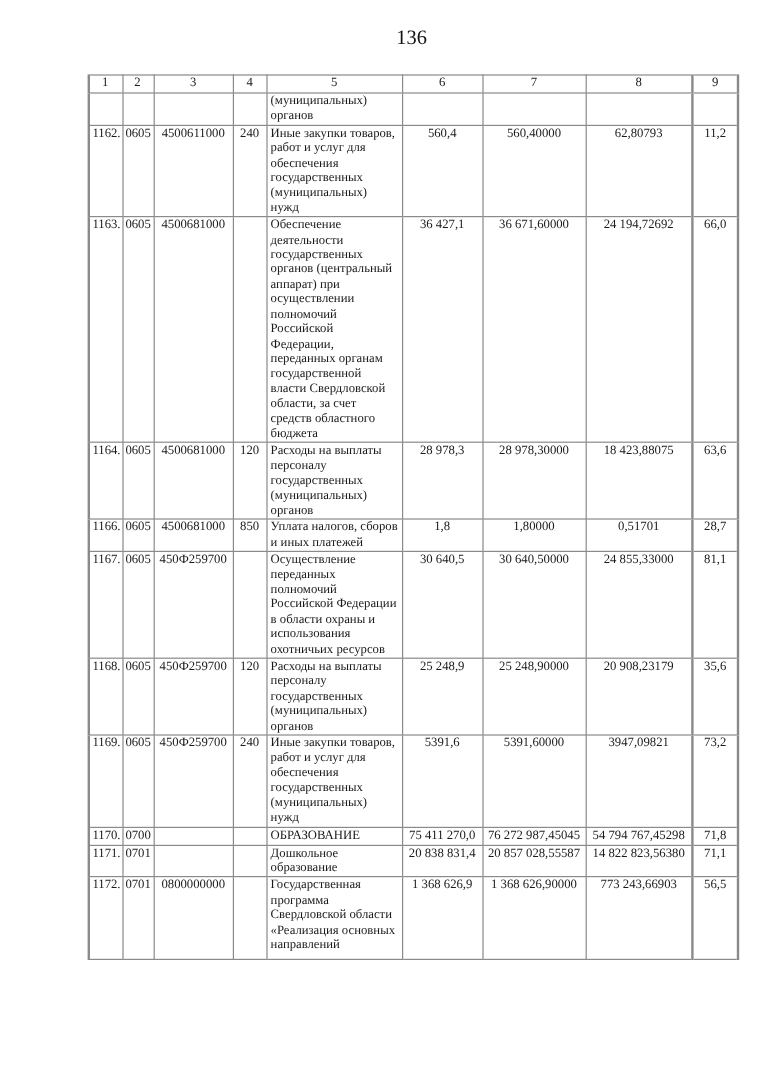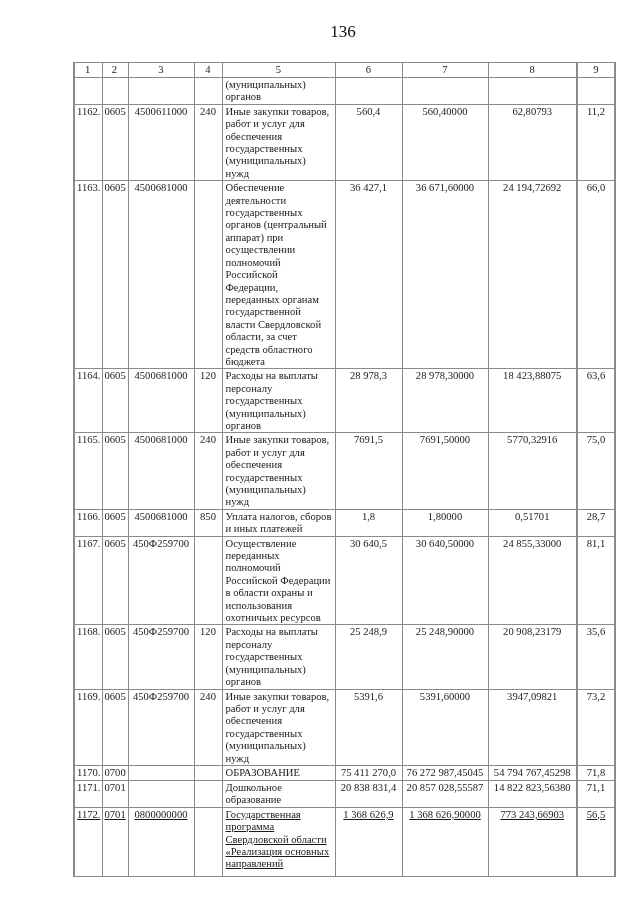--- a/index.html
+++ b/index.html
@@ -124,31 +124,20 @@
         <td class="c1">1164.</td>
         <td class="c2">0605</td>
         <td class="c3">4500681000</td>
         <td class="c4">120</td>
         <td class="c5">Расходы на выплаты персоналу государственных (муниципальных) органов</td>
         <td class="c6">28 978,3</td>
         <td class="c7">28 978,30000</td>
         <td class="c8">18 423,88075</td>
         <td class="c9">63,6</td>
       </tr>
-      <tr style="height: 60px;">
-        <td class="c1">1165.</td>
-        <td class="c2">0605</td>
-        <td class="c3">4500681000</td>
-        <td class="c4">240</td>
-        <td class="c5">Иные закупки товаров, работ и услуг для обеспечения государственных (муниципальных) нужд</td>
-        <td class="c6">7691,5</td>
-        <td class="c7">7691,50000</td>
-        <td class="c8">5770,32916</td>
-        <td class="c9">75,0</td>
-      </tr>
       <tr style="height: 26px;">
         <td class="c1">1166.</td>
         <td class="c2">0605</td>
         <td class="c3">4500681000</td>
         <td class="c4">850</td>
         <td class="c5">Уплата налогов, сборов и иных платежей</td>
         <td class="c6">1,8</td>
         <td class="c7">1,80000</td>
         <td class="c8">0,51701</td>
         <td class="c9">28,7</td>
@@ -201,21 +190,21 @@
         <td class="c1">1171.</td>
         <td class="c2">0701</td>
         <td class="c3"></td>
         <td class="c4"></td>
         <td class="c5">Дошкольное образование</td>
         <td class="c6">20 838 831,4</td>
         <td class="c7">20 857 028,55587</td>
         <td class="c8">14 822 823,56380</td>
         <td class="c9">71,1</td>
       </tr>
-      <tr style="height: 69px; text-decoration: underline;">
+      <tr style="height: 69px;">
         <td class="c1">1172.</td>
         <td class="c2">0701</td>
         <td class="c3">0800000000</td>
         <td class="c4"></td>
         <td class="c5">Государственная программа Свердловской области «Реализация основных направлений</td>
         <td class="c6">1 368 626,9</td>
         <td class="c7">1 368 626,90000</td>
         <td class="c8">773 243,66903</td>
         <td class="c9">56,5</td>
       </tr>

